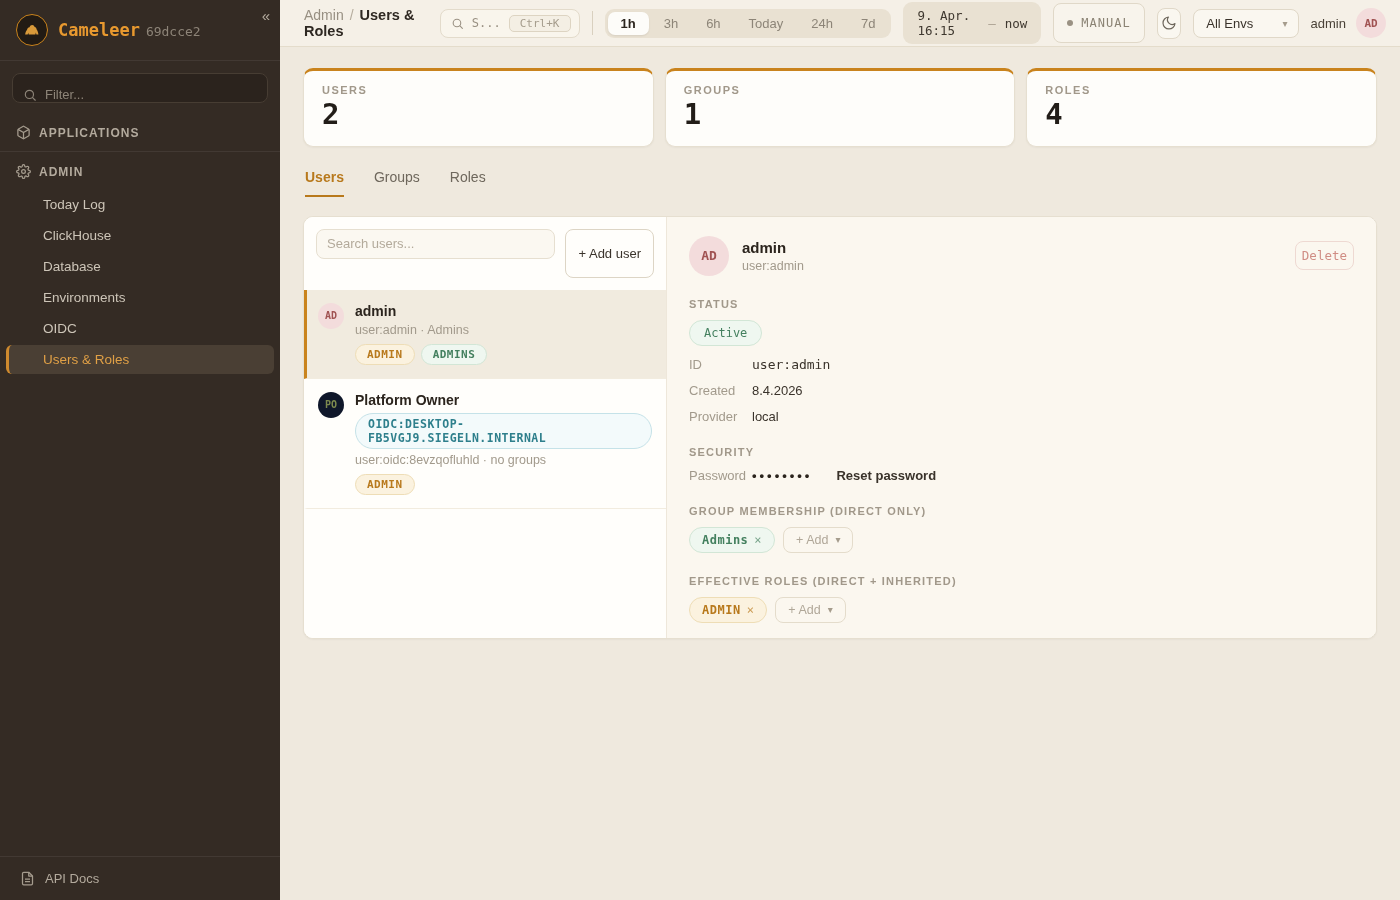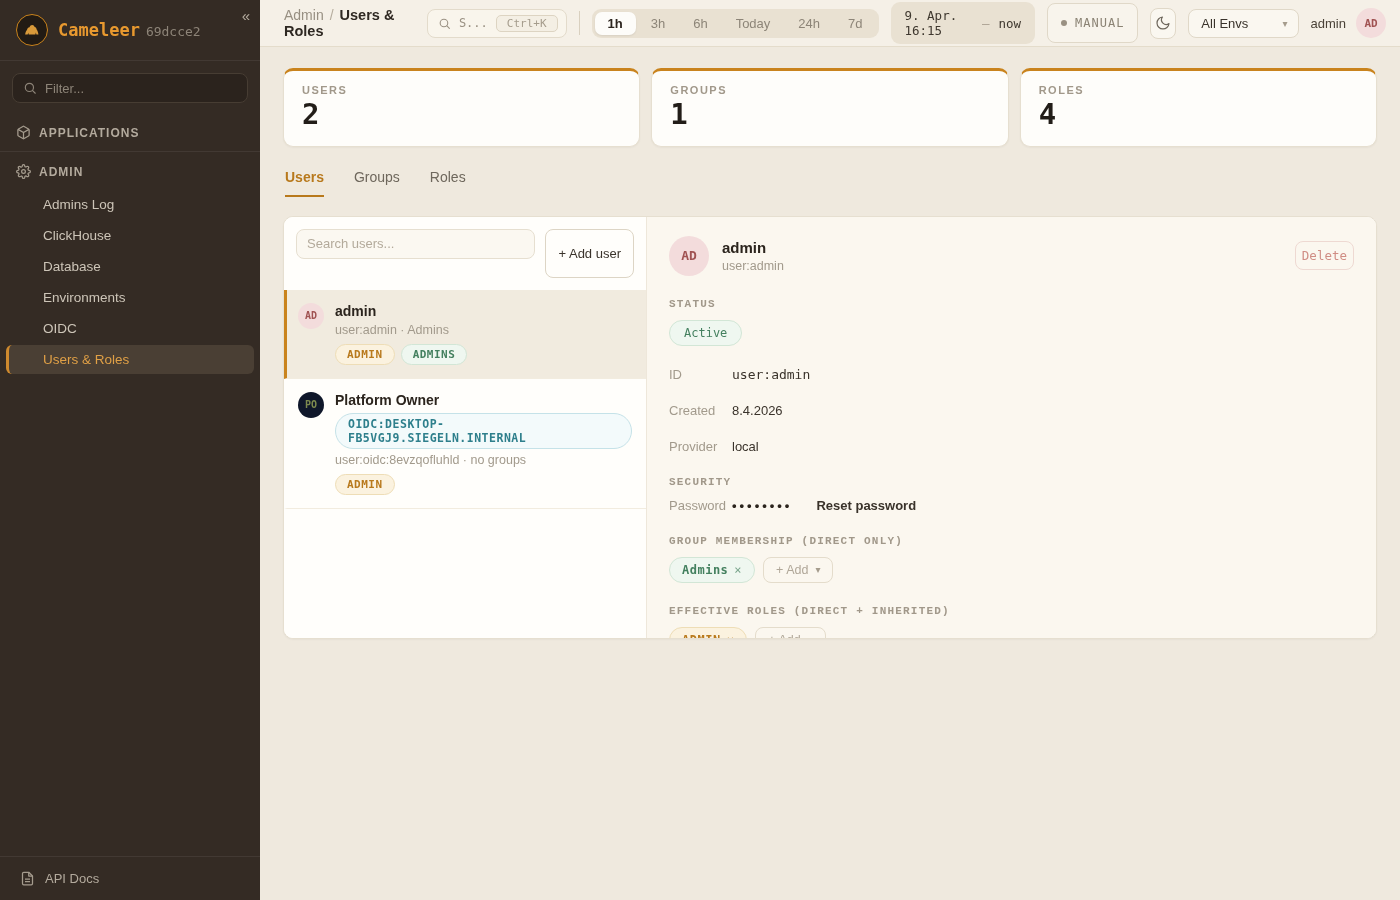--- a/index.html
+++ b/index.html
@@ -3,28 +3,28 @@
 <meta charset="utf-8">
 <style>
   * { margin:0; padding:0; box-sizing:border-box; }
   html,body { width:1400px; height:900px; overflow:hidden; }
   body { font-family:"Liberation Sans", sans-serif; font-size:13px; color:#2b241d; background:#efe9de; }
   .mono { font-family:"DejaVu Sans Mono", monospace; }
 
   .app { display:flex; width:1400px; height:900px; }
 
   
-  .sidebar { width:260px; flex:none; background:#342b24; color:#cdc5b8; display:flex; flex-direction:column; }
+  .sidebar { width:280px; flex:none; background:#342b24; color:#cdc5b8; display:flex; flex-direction:column; }
   .sb-header { display:flex; align-items:center; gap:10px; padding:14px 14px 14px 16px; position:relative; border-bottom:1px solid rgba(255,255,255,.07); }
   .logo-mark { width:32px; height:32px; border-radius:50%; background:#221b14; border:1.5px solid #c9831d; display:flex; align-items:center; justify-content:center; flex:none; }
   .logo-mark svg { width:22px; height:22px; }
   .brand-name { font-family:"DejaVu Sans Mono", monospace; font-weight:bold; font-size:17px; color:#e8992f; }
   .brand-build { font-family:"DejaVu Sans Mono", monospace; font-size:13px; color:#8d8478; margin-left:6px; }
   .collapse-btn { position:absolute; top:8px; right:10px; color:#b5ac9f; font-size:15px; cursor:pointer; line-height:1; }
-  .filter-wrap { margin:12px; height:30px; background:#2b231d; border:1px solid #473d33; border-radius:8px; display:flex; align-items:center; gap:8px; padding:0 10px; }
+  .filter-wrap { margin:12px; height:30px; background:#2b231d; border:1px solid #473d33; border-radius:8px; display:flex; align-items:flex-end; gap:8px; padding:0 10px; }
   .filter-wrap svg { width:14px; height:14px; color:#8d8478; flex:none; }
   .filter-input { background:transparent; border:none; outline:none; color:#cdc5b8; font-size:13px; width:100%; font-family:"Liberation Sans", sans-serif; }
   .filter-input::placeholder { color:#8d8478; }
   .nav-section { display:flex; align-items:center; gap:8px; padding:10px 16px 9px; color:#b3aa9d; font-size:12px; font-weight:bold; letter-spacing:1px; }
   .nav-section svg { width:15px; height:15px; color:#a59c8e; }
   .sb-divider { border-top:1px solid rgba(255,255,255,.07); margin:2px 0; }
   .nav-items { display:flex; flex-direction:column; gap:2px; padding:2px 6px 0 6px; }
   .nav-item { padding:7px 10px 7px 34px; font-size:13.5px; color:#cdc5b8; border-left:3px solid transparent; border-radius:6px; cursor:pointer; }
   .nav-item.active { background:#4a3f34; border-left:3px solid #cf8a2e; color:#e0a046; }
   .sb-spacer { flex:1; }
@@ -92,23 +92,23 @@
   .oidc-line { margin-top:5px; }
   .pill .x { color:inherit; opacity:.7; cursor:pointer; font-weight:normal; }
 
   
   .detail-pane { flex:1; background:#fbf7ef; padding:19px 22px; overflow:hidden; position:relative; }
   .detail-head { display:flex; align-items:center; gap:13px; }
   .avatar.lg { width:40px; height:40px; font-size:13px; }
   .d-name { font-size:15px; font-weight:bold; color:#2b241d; }
   .d-sub { font-size:12.5px; color:#a29a8c; margin-top:3px; }
   .delete-btn { margin-left:auto; font-family:"DejaVu Sans Mono", monospace; font-size:12.5px; color:#d08d84; background:transparent; border:1px solid #eed9d2; border-radius:8px; padding:6px 6px; cursor:pointer; }
-  .sec-head { font-family:Liberation Mono, monospace; font-size:11px; font-weight:bold; letter-spacing:1.2px; color:#a1988a; margin:22px 0 10px; }
+  .sec-head { font-family:Liberation Sans, sans-serif; font-size:11px; font-weight:bold; letter-spacing:1.2px; color:#a1988a; margin:22px 0 10px; }
   .status-pill { display:inline-flex; font-family:"DejaVu Sans Mono", monospace; font-size:12px; color:#44805f; background:#eff7f0; border:1px solid #d2e6d6; border-radius:999px; padding:5px 14px; }
-  .field-row { display:flex; align-items:center; margin-top:21px; font-size:13px; }
+  .field-row { display:flex; align-items:center; margin-top:11px; font-size:13px; }
   .field-label { width:63px; color:#a29a8c; flex:none; }
   .field-value { color:#3a332b; }
   .field-value.mono { font-family:"DejaVu Sans Mono", monospace; }
   .pw-row { display:flex; align-items:center; margin-top:4px; font-size:13px; }
   .pw-dots { color:#2b241d; letter-spacing:3px; font-size:13px; font-weight:bold; }
   .reset-link { margin-left:24px; color:#39322a; font-weight:bold; font-size:13px; cursor:pointer; }
   .chip-row { display:flex; gap:8px; align-items:center; }
   .chip-row .pill { font-size:12px; padding:5px 12px; }
   .add-chip-btn { display:inline-flex; align-items:center; gap:7px; border:1px solid #e4dccb; border-radius:8px; background:transparent; padding:5px 12px; font-size:12.5px; color:#b0a798; cursor:pointer; font-family:"Liberation Sans", sans-serif; }
 </style>
@@ -149,21 +149,21 @@
     <div class="sb-divider"></div>
     <div class="nav-section">
       <svg viewBox="0 0 24 24" fill="none" stroke="currentColor" stroke-width="2" stroke-linejoin="round">
           <circle cx="12" cy="12" r="3"></circle>
           <path d="M19.4 15a1.65 1.65 0 0 0 .33 1.82l.06.06a2 2 0 1 1-2.83 2.83l-.06-.06a1.65 1.65 0 0 0-1.82-.33 1.65 1.65 0 0 0-1 1.51V21a2 2 0 1 1-4 0v-.09a1.65 1.65 0 0 0-1-1.51 1.65 1.65 0 0 0-1.82.33l-.06.06a2 2 0 1 1-2.83-2.83l.06-.06a1.65 1.65 0 0 0 .33-1.82 1.65 1.65 0 0 0-1.51-1H3a2 2 0 1 1 0-4h.09a1.65 1.65 0 0 0 1.51-1 1.65 1.65 0 0 0-.33-1.82l-.06-.06a2 2 0 1 1 2.83-2.83l.06.06a1.65 1.65 0 0 0 1.82.33h.09a1.65 1.65 0 0 0 1-1.51V3a2 2 0 1 1 4 0v.09a1.65 1.65 0 0 0 1 1.51 1.65 1.65 0 0 0 1.82-.33l.06-.06a2 2 0 1 1 2.83 2.83l-.06.06a1.65 1.65 0 0 0-.33 1.82v.09a1.65 1.65 0 0 0 1.51 1H21a2 2 0 1 1 0 4h-.09a1.65 1.65 0 0 0-1.51 1z"></path>
         </svg>
       <span>ADMIN</span>
     </div>
 
     <div class="nav-items">
-      <div class="nav-item">Admins Log</div>
+      <div class="nav-item">Today Log</div>
       <div class="nav-item">ClickHouse</div>
       <div class="nav-item">Database</div>
       <div class="nav-item">Environments</div>
       <div class="nav-item">OIDC</div>
       <div class="nav-item active">Users &amp; Roles</div>
     </div>
 
     <div class="sb-spacer"></div>
     <div class="sb-footer">
       <svg viewBox="0 0 24 24" fill="none" stroke="currentColor" stroke-width="2" stroke-linejoin="round">

